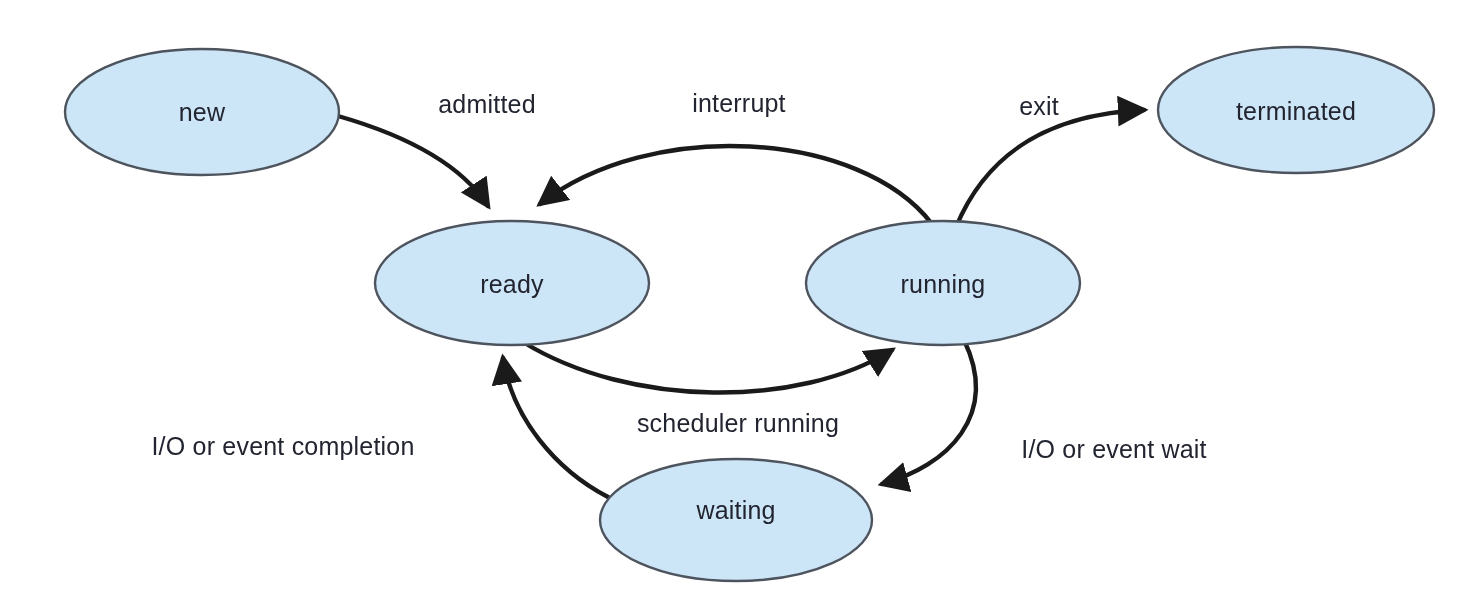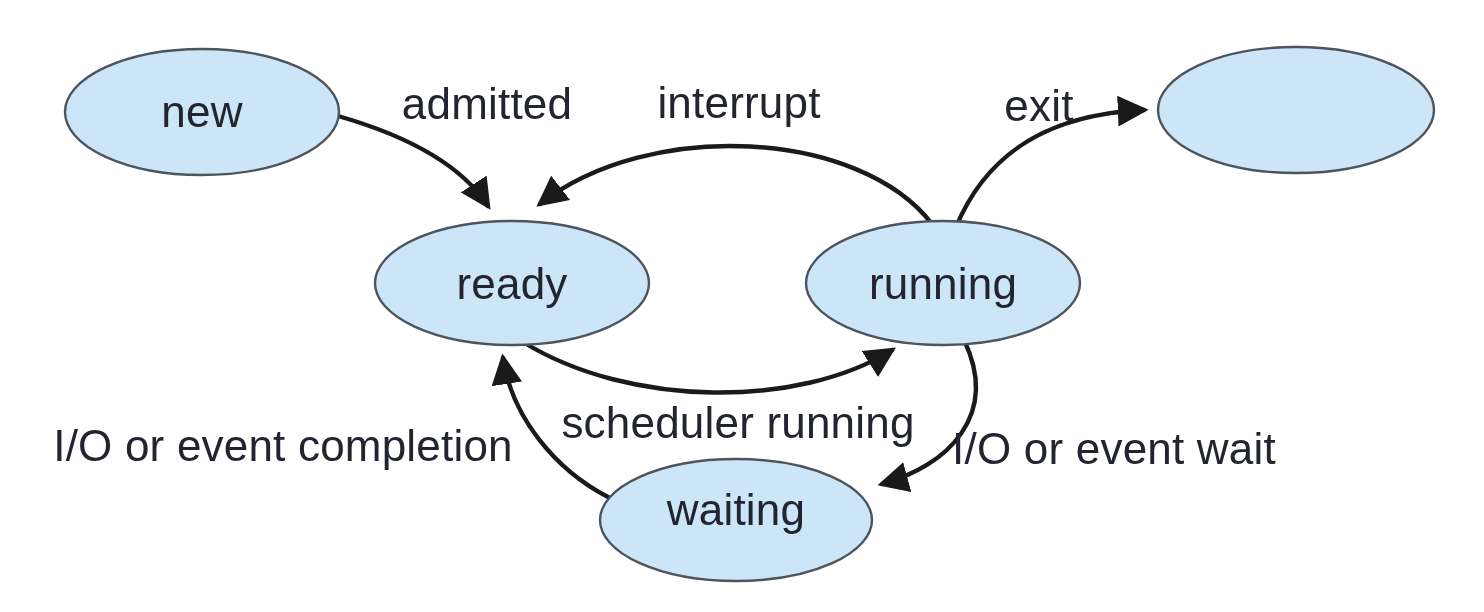--- a/index.html
+++ b/index.html
@@ -40,21 +40,21 @@
     stroke-linecap: round;
   }
   .arrow-head {
     fill: var(--arrow);
   }
   .label {
     position: absolute;
     transform: translate(-50%, -50%);
     white-space: nowrap;
     color: var(--text);
-    font-size: 44px;
+    font-size: 25px;
     line-height: 1;
     letter-spacing: 0.2px;
   }
 </style>
 </head>
 <body>
 
 <div class="canvas">
 
   <svg width="1484" height="612" viewBox="0 0 1484 612">
@@ -79,20 +79,21 @@
     <ellipse class="node-ellipse" cx="202" cy="112" rx="137" ry="63"></ellipse>
     <ellipse class="node-ellipse" cx="512" cy="283" rx="137" ry="62"></ellipse>
     <ellipse class="node-ellipse" cx="943" cy="283" rx="137" ry="62"></ellipse>
     <ellipse class="node-ellipse" cx="1296" cy="110" rx="138" ry="63"></ellipse>
     <ellipse class="node-ellipse" cx="736" cy="520" rx="136" ry="61"></ellipse>
   </svg>
 
   <div class="label" style="left:202px;  top:112px;">new</div>
   <div class="label" style="left:512px;  top:284px;">ready</div>
   <div class="label" style="left:943px;  top:284px;text-align:center;">running</div>
+  <div class="label" style="left:1296px; top:111px;">terminated</div>
   <div class="label" style="left:736px;  top:510px;">waiting</div>
 
   <div class="label" style="left:739px;  top:103px;">interrupt</div>
   <div class="label" style="left:487px;  top:104px;">admitted</div>
   <div class="label" style="left:1030px; top:106px;margin-left:9px;">exit</div>
   <div class="label" style="left:738px;  top:423px;">scheduler running</div>
   <div class="label" style="left:1078px; top:449px;margin-left:36px;">I/O or event wait</div>
   <div class="label" style="left:283px;  top:446px;">I/O or event completion</div>
 
 </div>

